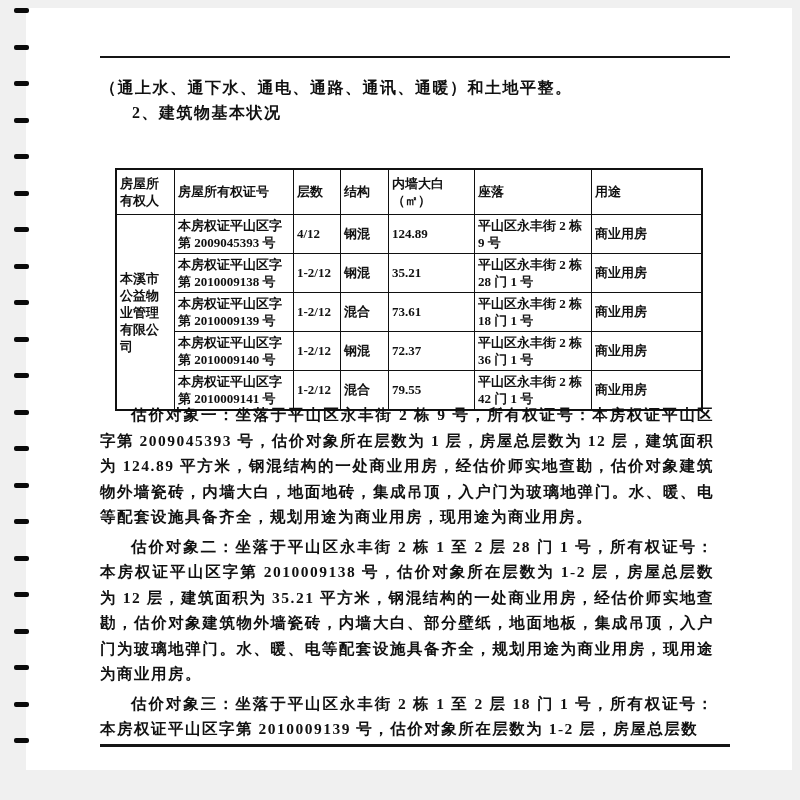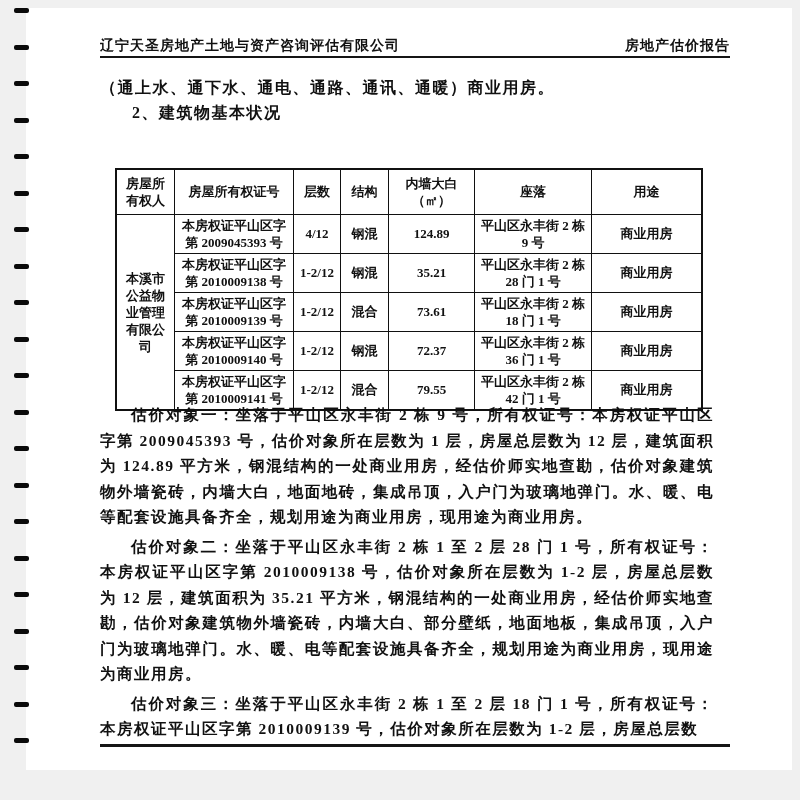--- a/index.html
+++ b/index.html
@@ -33,21 +33,21 @@
     text-align:justify;
   }
   .intro p{margin:0;}
   .intro .heading{font-weight:bold;text-indent:2em;}
   .intro .indent{text-indent:2em;}
 
   
   table.props{
     position:absolute;left:89px;top:160px;width:578px;
     border-collapse:collapse;table-layout:fixed;
-    font-size:13px;font-weight:bold;text-align:center;
+    font-size:13px;font-weight:bold;text-align:left;
     border:2px solid #111;
   }
   table.props td,table.props th{
     border:1px solid #111;
     padding:2px 3px;
     vertical-align:middle;
     overflow:hidden;
   }
   table.props tr.head td{height:40px;}
   table.props tr.r td{height:34px;}
@@ -102,28 +102,24 @@
     <div class="mark" style="top: 556px;"></div>
     <div class="mark" style="top: 592px;"></div>
     <div class="mark" style="top: 629px;"></div>
     <div class="mark" style="top: 665px;"></div>
     <div class="mark" style="top: 702px;"></div>
     <div class="mark" style="top: 738px;"></div>
   </div>
 
 <div class="page">
 
-  <div class="hdr">
-    <span>辽宁天圣房地产土地与资产咨询评估有限公司</span>
-    <span>房地产估价报告</span>
-  </div>
   <div class="hdr-rule"></div>
 
   <div class="intro">
-    <p>（通上水、通下水、通电、通路、通讯、通暖）商业用房。</p>
+    <p>（通上水、通下水、通电、通路、通讯、通暖）和土地平整。</p>
     <p class="heading">2、建筑物基本状况</p>
   </div>
 
   <table class="props">
     <tbody>
         <tr class="head">
       <td class="c-owner two-line">
         <span>房屋所</span>
         <span>有权人</span>
       </td>

